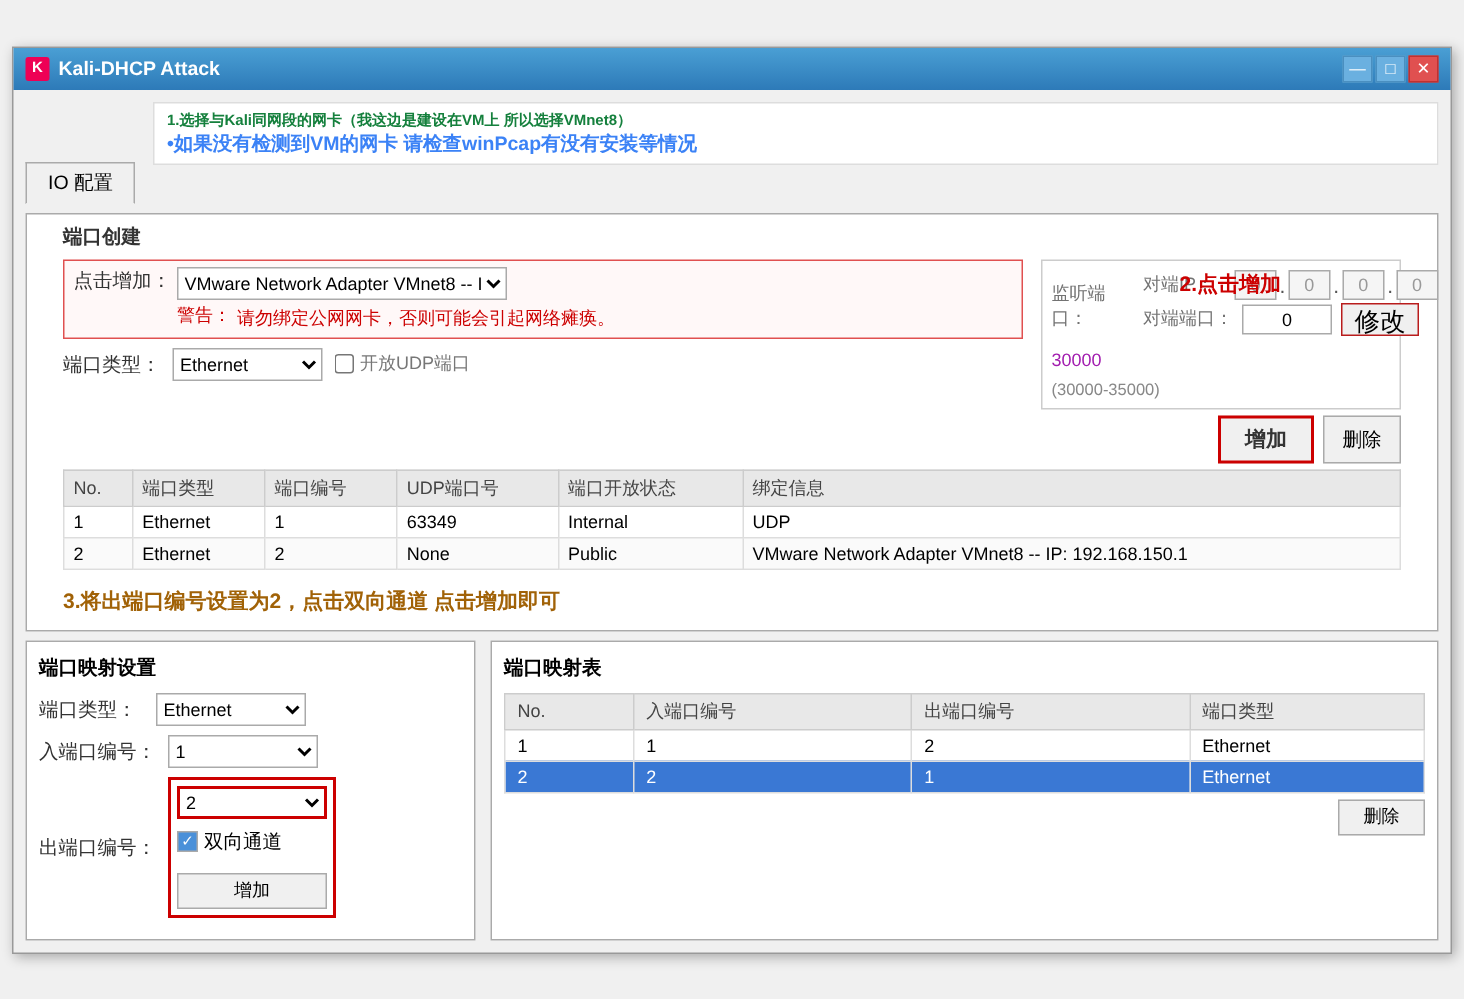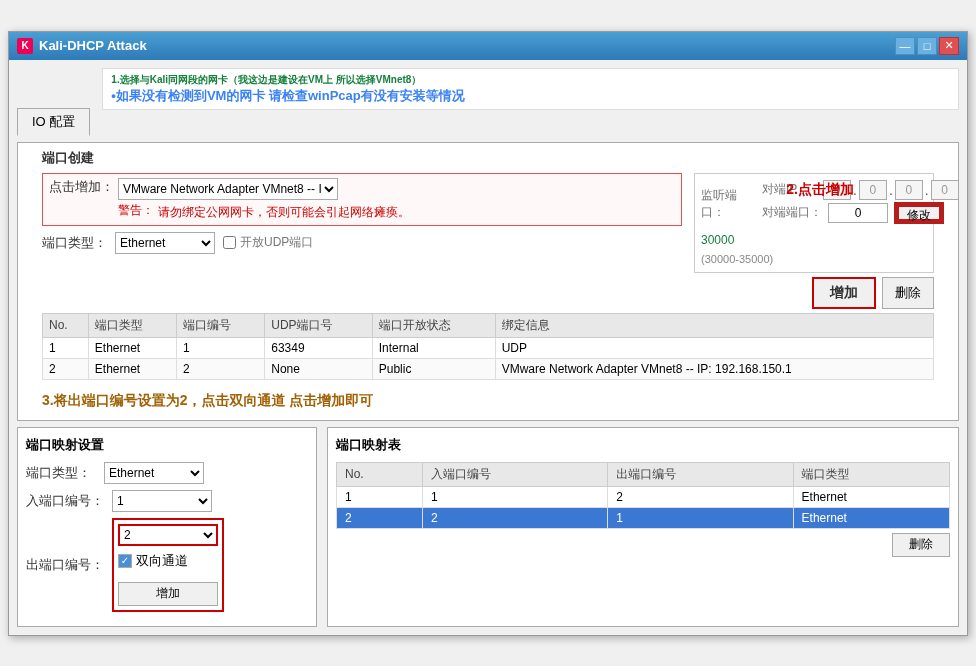--- a/index.html
+++ b/index.html
@@ -157,21 +157,21 @@
     }
     .monitor-input {
       width: 60px;
       height: 20px;
       border: 1px solid #aaa;
       font-size: 12px;
       text-align: center;
     }
     .monitor-port-val {
       font-size: 12px;
-      color: #15803d;
+      color: #a21caf;
     }
     .monitor-build {
       font-size: 11px;
       color: #888;
     }
     .ip-boxes {
       display: flex;
       align-items: center;
       gap: 2px;
     }
@@ -185,23 +185,23 @@
       color: #999;
     }
     .ip-dot {
       font-size: 14px;
       color: #555;
     }
     .btn-modify {
       height: 22px;
       padding: 0 8px;
       background: #f0f0f0;
-      border: 5px solid #b91c1c;
+      border: 1px solid #b91c1c;
       cursor: pointer;
-      font-size: 12px;
+      font-size: 17px;
     }
     .btn-add-main {
       height: 32px;
       padding: 0 16px;
       background: #f0f0f0;
       border: 2px solid #cc0000;
       cursor: pointer;
       font-size: 14px;
       font-weight: bold;
       color: #333;

